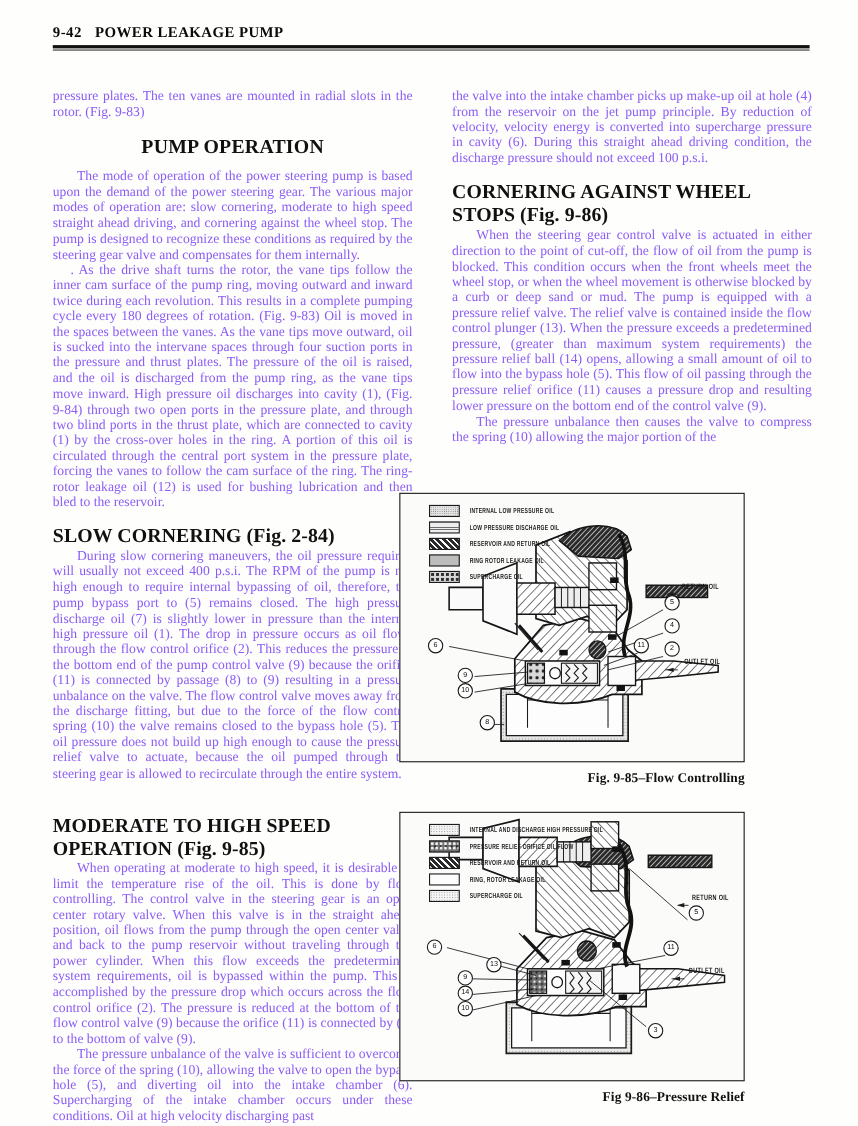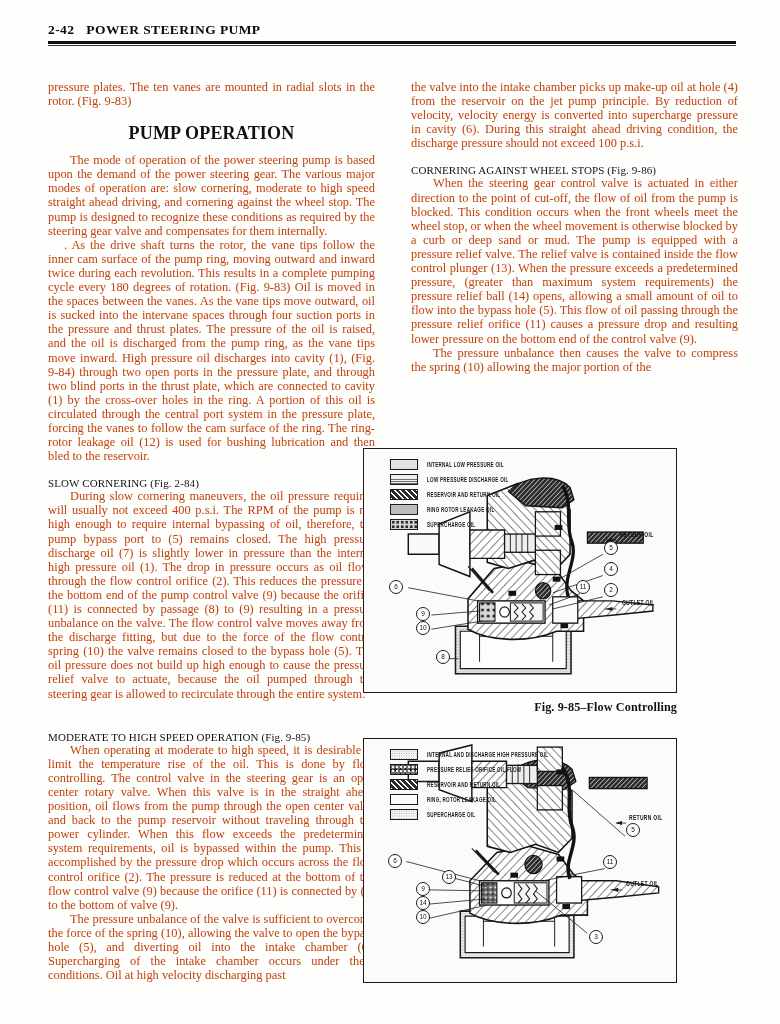--- a/index.html
+++ b/index.html
@@ -69,37 +69,37 @@
   .col-left  { left: 0; }
   .col-right { left: 363px; }
 
   p.body {
     margin: 0 0 0 0;
     font-size: 12.4px;
     line-height: 14.1px;
     text-align: justify;
     text-justify: inter-word;
     text-indent: 22px;
-    color: #c2410c;
+    color: #8b5cf6;
     -webkit-font-smoothing: none;
   }
   p.body.noindent { text-indent: 0; }
   p.body.tight { text-indent: 16px; }
 
   h2.center-head {
     margin: 15px 0 9px 0;
     font-size: 18px;
     font-weight: bold;
     text-align: center;
     letter-spacing: 0.2px;
   }
   h3.sec-head {
     margin: 14px 0 0 0;
-    font-size: 11px;
-    font-weight: normal;
+    font-size: 18px;
+    font-weight: bold;
     text-align: left;
     letter-spacing: 0.1px;
   }
   .gap-md { height: 16px; }
 
   
   .figure {
     position: absolute;
     left: 363px;
     width: 314px;
@@ -216,21 +216,21 @@
     z-index: 8;
   }
 </style>
 </head>
 <body>
 
 <div class="page">
 
   <div class="runhead">
     <div class="runhead-line">
-      <span class="runhead-folio">2-42</span><span>POWER STEERING PUMP</span>
+      <span class="runhead-folio">9-42</span><span>POWER LEAKAGE PUMP</span>
     </div>
     <div class="runhead-rule"></div>
     <div class="runhead-rule-thin"></div>
   </div>
 
   <div class="cols">
 
     <div class="col col-left">
       <p class="body noindent">pressure plates. The ten vanes are mounted in radial slots in the rotor. (Fig. 9-83)</p>
 
@@ -521,15 +521,16 @@
 
       <span class="callout" style="left:262px; top:84px;">5</span>
       <span class="callout" style="left:239px; top:116px;">11</span>
       <span class="callout" style="left:24px;  top:115px;">6</span>
       <span class="callout" style="left:78px;  top:131px;">13</span>
       <span class="callout" style="left:52px;  top:143px;">9</span>
       <span class="callout" style="left:52px;  top:157px;">14</span>
       <span class="callout" style="left:52px;  top:171px;">10</span>
       <span class="callout" style="left:225px; top:191px;">3</span>
     </div>
+    <div class="fig-caption">Fig 9-86–Pressure Relief</div>
   </div>
 
 </div>
 
 </body></html>

